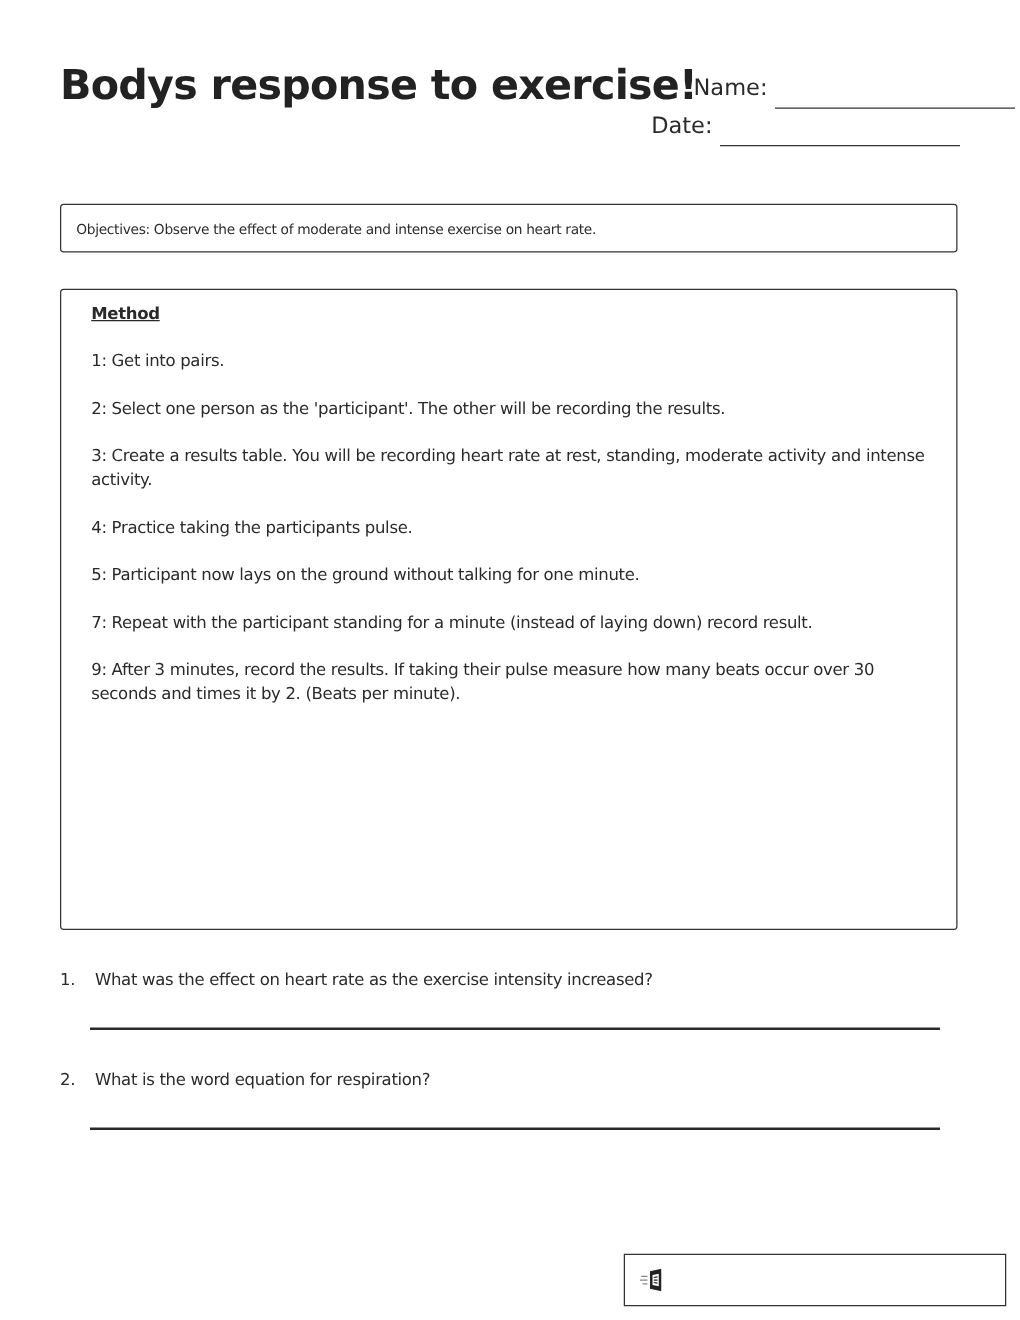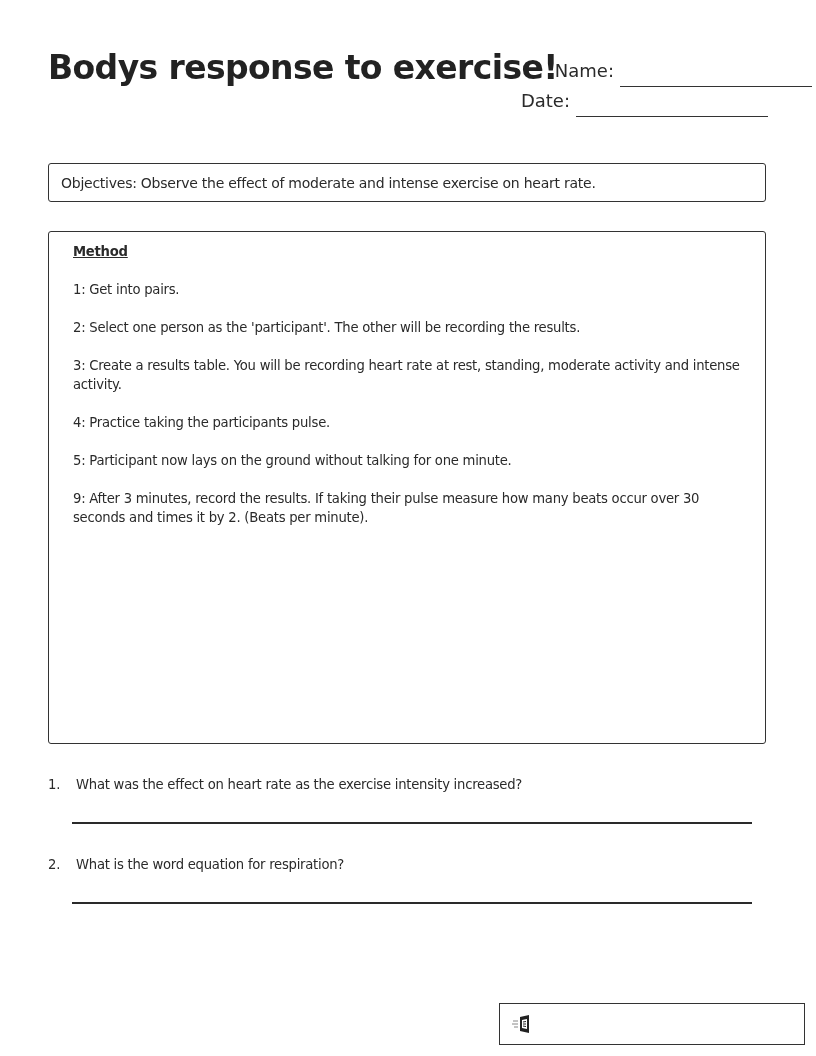--- a/index.html
+++ b/index.html
@@ -53,21 +53,21 @@
       left: 48px;
       width: 718px;
       border: 1.2px solid #333;
       border-radius: 3px;
       box-sizing: border-box;
     }
     .objectives {
       top: 163px;
       height: 39px;
       padding: 10px 12px;
-      font-size: 14px;
+      font-size: 11px;
       letter-spacing: -0.25px;
       line-height: 19px;
       white-space: nowrap;
     }
     .method {
       top: 231px;
       height: 513px;
       padding: 10px 24px;
       font-size: 13.2px;
       letter-spacing: -0.25px;
@@ -142,20 +142,21 @@
   <span>Objectives: Observe the effect of moderate and intense exercise on heart rate.</span>
 </div>
 
 <div class="box method">
   <p class="method-heading">Method</p>
   <p class="method-step">1: Get into pairs.</p>
   <p class="method-step">2: Select one person as the 'participant'. The other will be recording the results.</p>
   <p class="method-step">3: Create a results table. You will be recording heart rate at rest, standing, moderate activity and intense activity.</p>
   <p class="method-step">4: Practice taking the participants pulse.</p>
   <p class="method-step">5: Participant now lays on the ground without talking for one minute.</p>
+  <p class="method-step">7: Repeat with the participant standing for a minute (instead of laying down) record result.</p>
   <p class="method-step">9: After 3 minutes, record the results. If taking their pulse measure how many beats occur over 30 seconds and times it by 2. (Beats per minute).</p>
 </div>
 
 <div class="question" style="top:775px;">
   <span class="q-num">1.</span><span>What was the effect on heart rate as the exercise intensity increased?</span>
 </div>
 <div class="answer-line" style="top:822px;"></div>
 
 <div class="question" style="top:855px;">
   <span class="q-num">2.</span><span>What is the word equation for respiration?</span>

